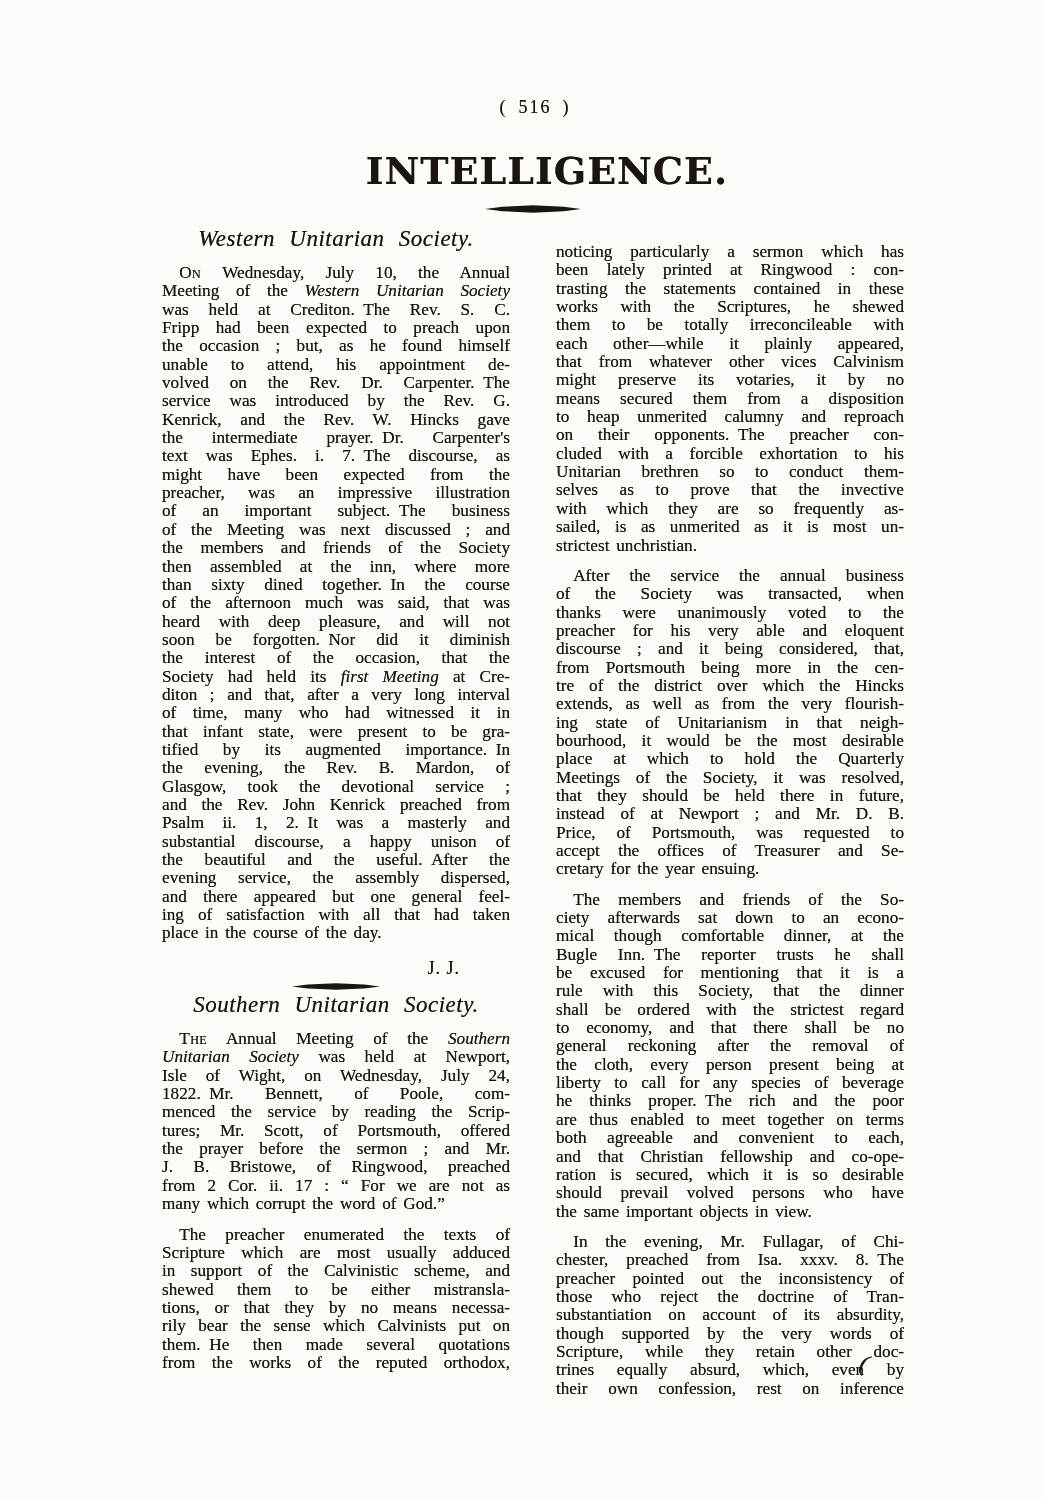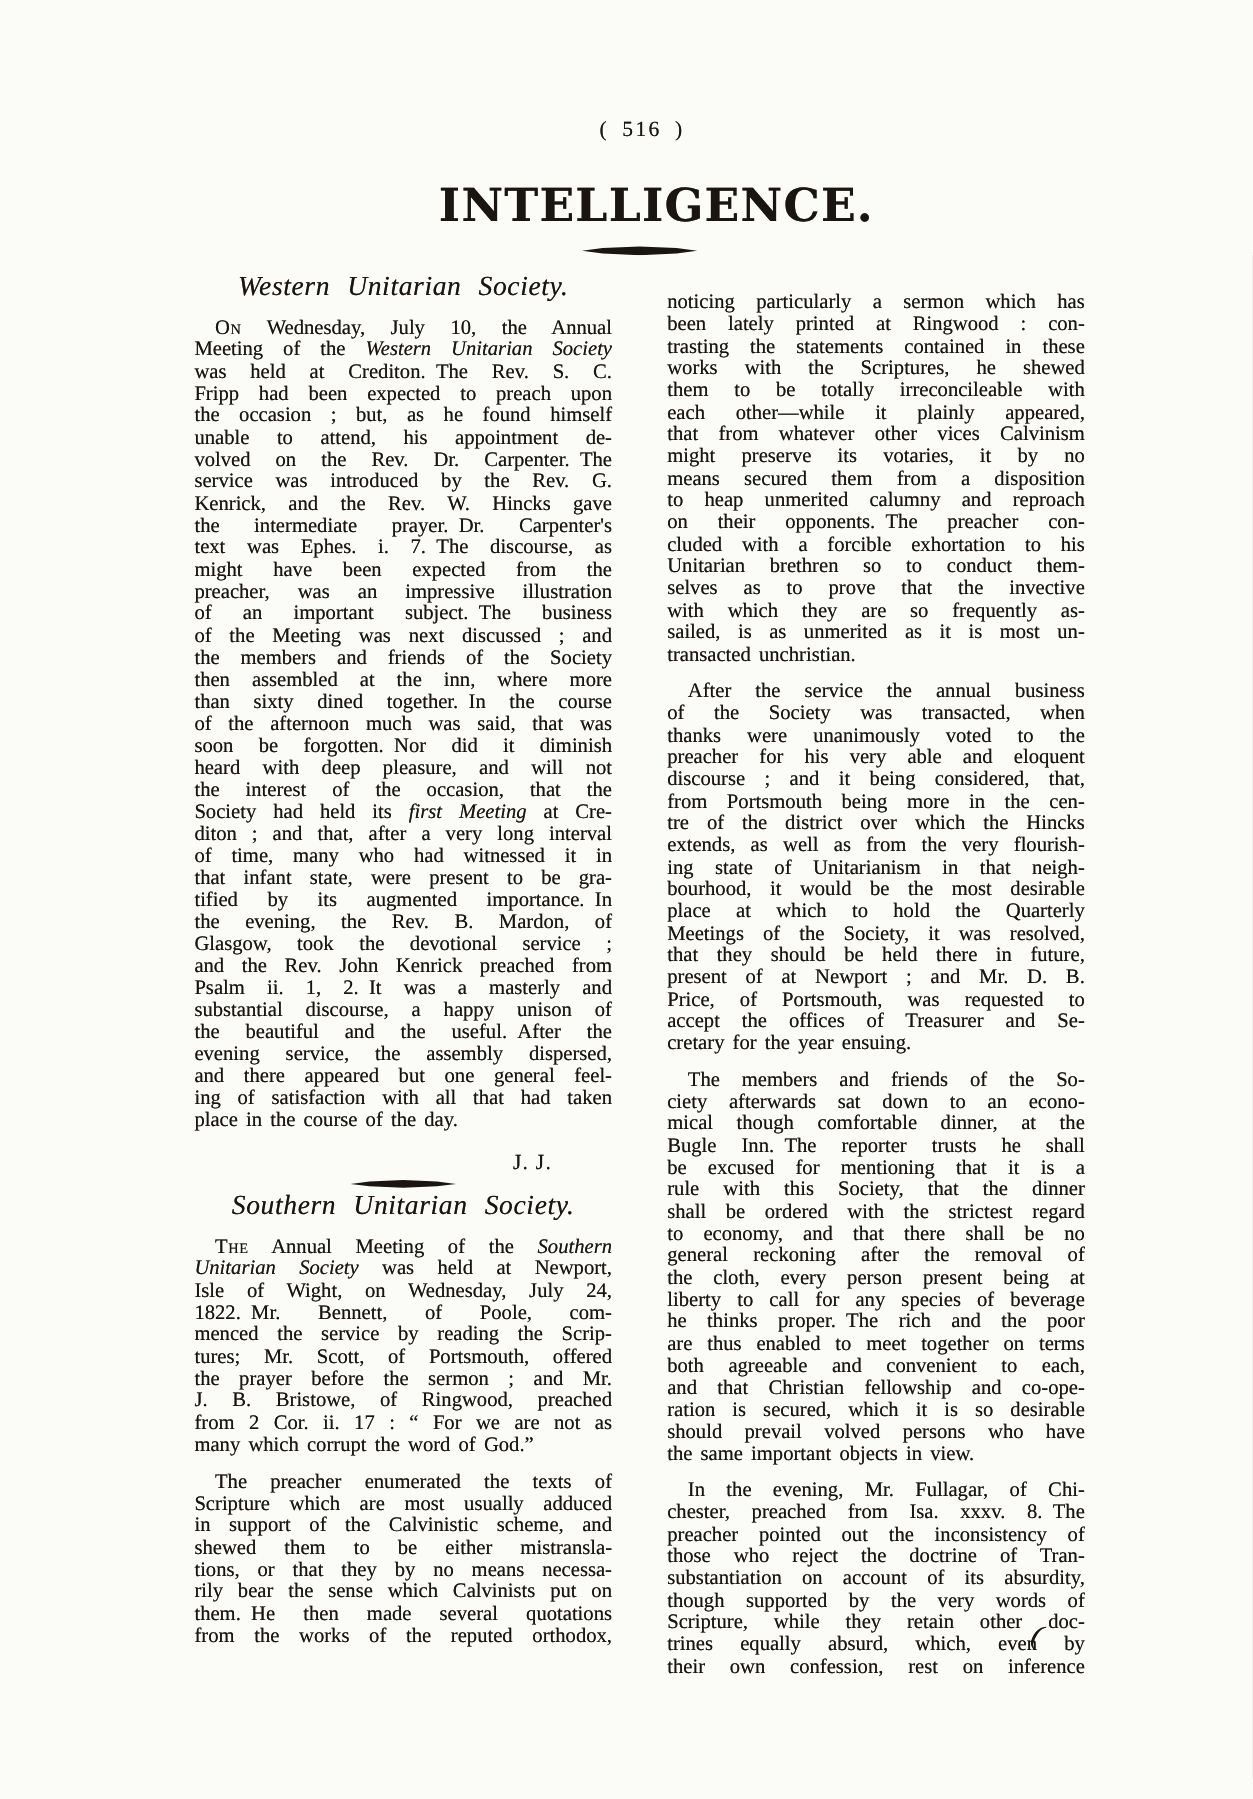--- a/index.html
+++ b/index.html
@@ -80,22 +80,22 @@
           <div class="line">the intermediate prayer. Dr. Carpenter's</div>
           <div class="line">text was Ephes. i. 7. The discourse, as</div>
           <div class="line">might have been expected from the</div>
           <div class="line">preacher, was an impressive illustration</div>
           <div class="line">of an important subject. The business</div>
           <div class="line">of the Meeting was next discussed ; and</div>
           <div class="line">the members and friends of the Society</div>
           <div class="line">then assembled at the inn, where more</div>
           <div class="line">than sixty dined together. In the course</div>
           <div class="line">of the afternoon much was said, that was</div>
+          <div class="line">heard with deep pleasure, and will not</div>
           <div class="line">soon be forgotten. Nor did it diminish</div>
-          <div class="line">heard with deep pleasure, and will not</div>
           <div class="line">the interest of the occasion, that the</div>
           <div class="line">Society had held its <span class="it">first Meeting</span> at Cre-</div>
           <div class="line">diton ; and that, after a very long interval</div>
           <div class="line">of time, many who had witnessed it in</div>
           <div class="line">that infant state, were present to be gra-</div>
           <div class="line">tified by its augmented importance. In</div>
           <div class="line">the evening, the Rev. B. Mardon, of</div>
           <div class="line">Glasgow, took the devotional service ;</div>
           <div class="line">and the Rev. John Kenrick preached from</div>
           <div class="line">Psalm ii. 1, 2. It was a masterly and</div>
@@ -145,37 +145,37 @@
           <div class="line">that from whatever other vices Calvinism</div>
           <div class="line">might preserve its votaries, it by no</div>
           <div class="line">means secured them from a disposition</div>
           <div class="line">to heap unmerited calumny and reproach</div>
           <div class="line">on their opponents. The preacher con-</div>
           <div class="line">cluded with a forcible exhortation to his</div>
           <div class="line">Unitarian brethren so to conduct them-</div>
           <div class="line">selves as to prove that the invective</div>
           <div class="line">with which they are so frequently as-</div>
           <div class="line">sailed, is as unmerited as it is most un-</div>
-          <div class="line no-just">transacted unchristian.</div>
+          <div class="line no-just">strictest unchristian.</div>
         </div>
         <div class="para">
           <div class="line">  After the service the annual business</div>
           <div class="line">of the Society was transacted, when</div>
           <div class="line">thanks were unanimously voted to the</div>
           <div class="line">preacher for his very able and eloquent</div>
           <div class="line">discourse ; and it being considered, that,</div>
           <div class="line">from Portsmouth being more in the cen-</div>
           <div class="line">tre of the district over which the Hincks</div>
           <div class="line">extends, as well as from the very flourish-</div>
           <div class="line">ing state of Unitarianism in that neigh-</div>
           <div class="line">bourhood, it would be the most desirable</div>
           <div class="line">place at which to hold the Quarterly</div>
           <div class="line">Meetings of the Society, it was resolved,</div>
           <div class="line">that they should be held there in future,</div>
-          <div class="line">present of at Newport ; and Mr. D. B.</div>
+          <div class="line">instead of at Newport ; and Mr. D. B.</div>
           <div class="line">Price, of Portsmouth, was requested to</div>
           <div class="line">accept the offices of Treasurer and Se-</div>
           <div class="line no-just">cretary for the year ensuing.</div>
         </div>
         <div class="para">
           <div class="line">  The members and friends of the So-</div>
           <div class="line">ciety afterwards sat down to an econo-</div>
           <div class="line">mical though comfortable dinner, at the</div>
           <div class="line">Bugle Inn. The reporter trusts he shall</div>
           <div class="line">be excused for mentioning that it is a</div>

